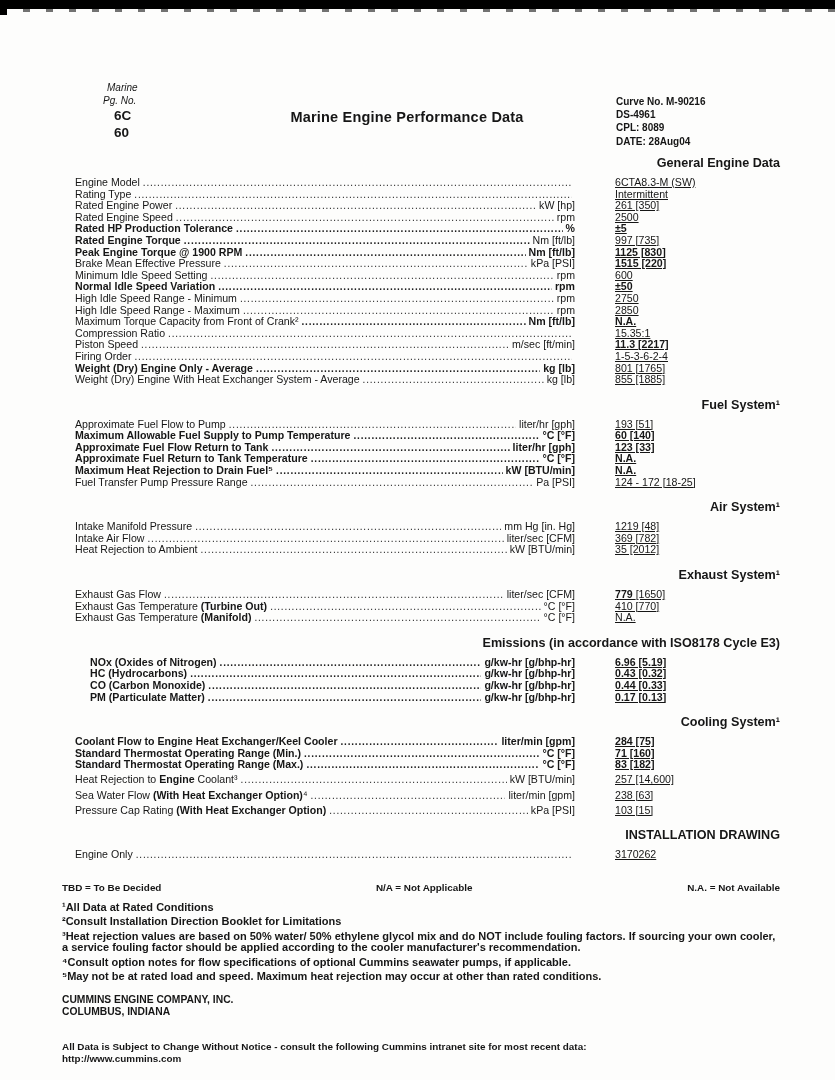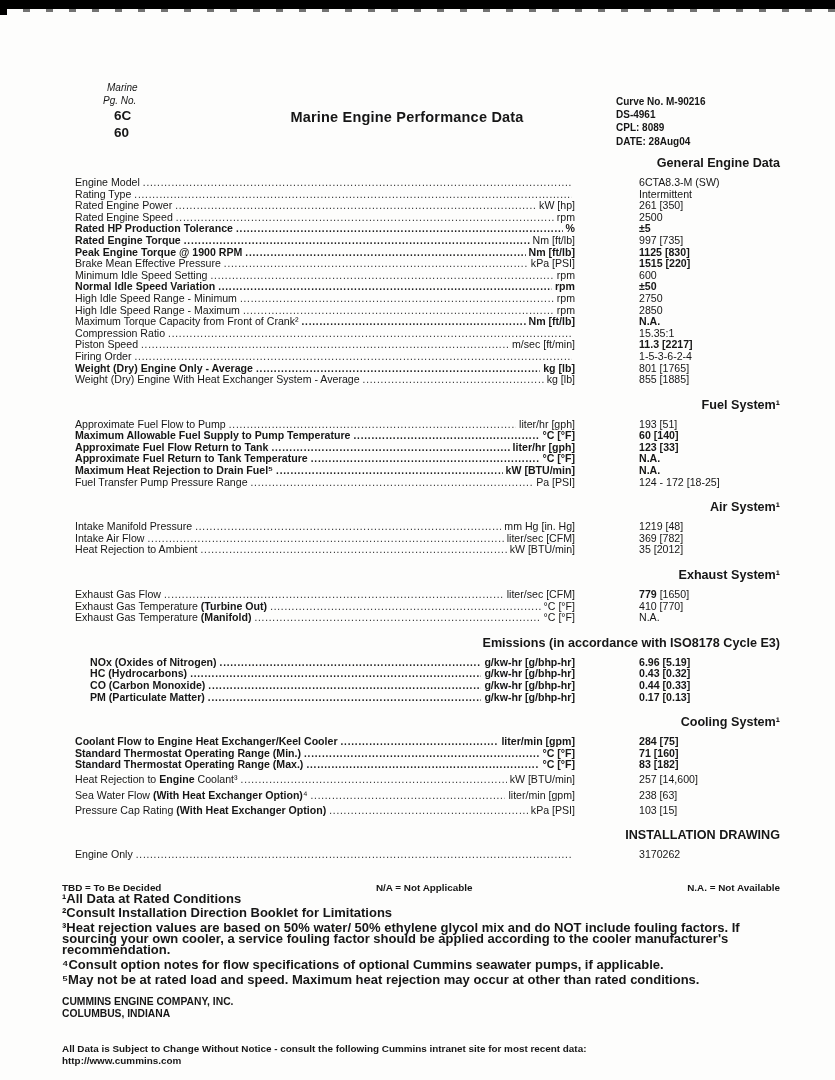--- a/index.html
+++ b/index.html
@@ -31,31 +31,31 @@
   .section[data-sec="0"] .section-title{margin-top:0;}
   .spec-row{display:flex;align-items:flex-start;font-size:10.6px;line-height:11.6px;padding-left:13px;}
   .lhs{display:flex;align-items:baseline;width:500px;flex:0 0 auto;}
   .label{white-space:nowrap;}
   .dots{flex:1 1 auto;overflow:hidden;white-space:nowrap;margin:0 3px;min-width:6px;}
   .dots::after{
     content:"....................................................................................................................................................................................................................";
     font-size:10px;letter-spacing:.8px;color:#1c1c1c;}
   .dots.b{font-weight:bold;}
   .unit{white-space:nowrap;flex:0 0 auto;}
-  .value{margin-left:64px;white-space:nowrap;}
+  .value{margin-left:40px;white-space:nowrap;text-decoration:underline;}
   .b{font-weight:bold;}
   .section[data-sec="4"] .spec-row{padding-left:28px;}
   .section[data-sec="4"] .lhs{width:485px;}
   .section[data-sec="5"] .spec-row:nth-child(n+5){margin-top:3.5px;}
   .section[data-sec="6"] .spec-row{margin-top:4px;}
 
   
   .legend-row{display:flex;justify-content:space-between;margin-top:21px;
     font-weight:bold;font-size:9.9px;gap:28px;}
-  .footnotes{font-weight:bold;font-size:13px;line-height:11.2px;}
+  .footnotes{margin-top:9px;font-weight:bold;font-size:11px;line-height:11.2px;}
   .footnote{margin-bottom:3.4px;}
   .company{margin-top:11px;font-weight:bold;font-size:10.3px;line-height:12.3px;}
   .notice{margin-top:23px;font-weight:bold;font-size:9.9px;line-height:12px;}
 </style>
 </head>
 <body>
 
 <div class="scan-bar"></div>
 <div class="scan-notch"></div>
 

